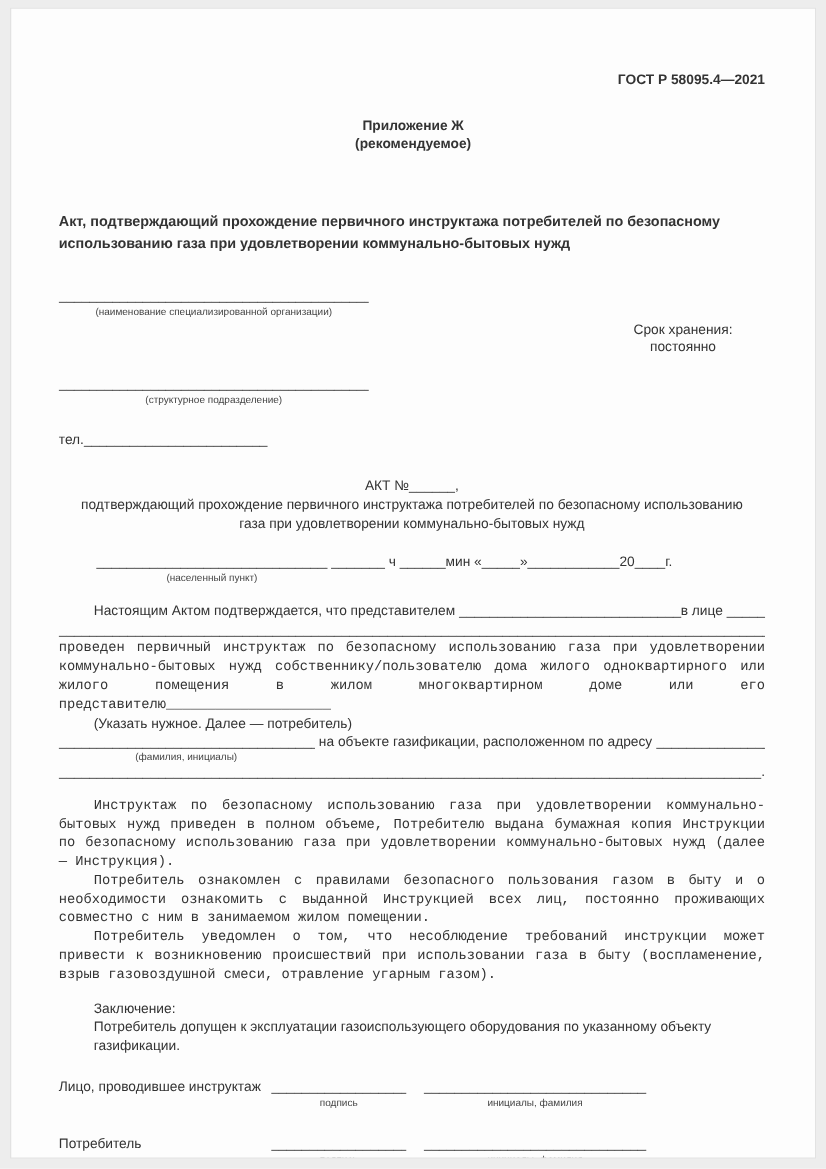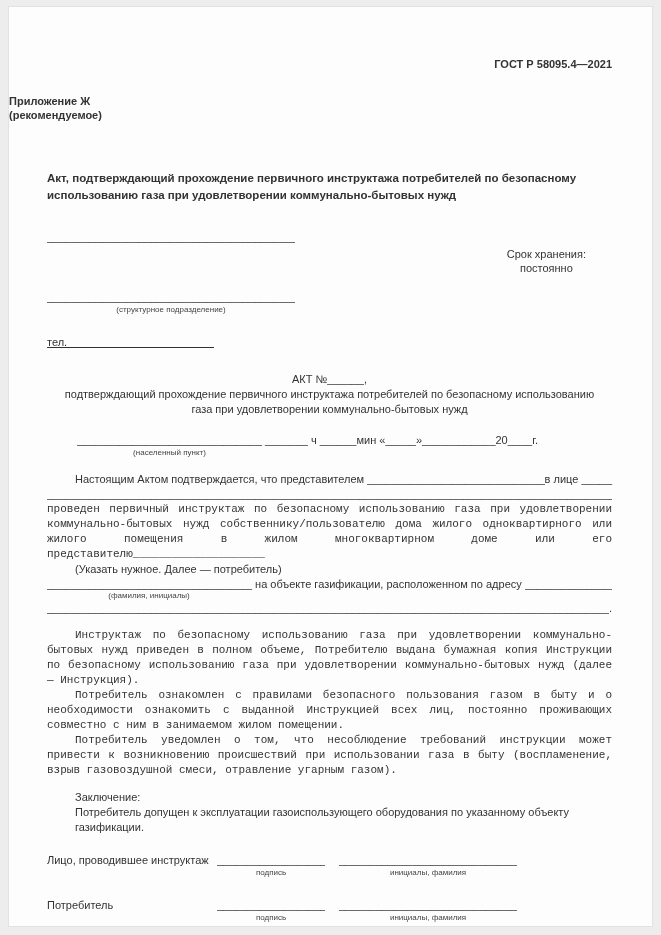--- a/index.html
+++ b/index.html
@@ -13,41 +13,41 @@
   .page {
     width:645px; height:921px;
     margin:6px auto 0;
     background:#fdfdfd;
     border:1px solid #e2e2e2;
     box-sizing:border-box;
     overflow:hidden;
     font-size:11px; line-height:15px;
   }
   .gost { padding:50px 40px 0 15px; text-align:right; font-weight:bold; font-size:11px; }
-  .appendix { margin-top:22px; text-align:left; font-weight:bold; }
+  .appendix { margin-top:22px; text-align:center; font-weight:bold; }
   .appendix div { line-height:14px; }
   .doc-title {
     margin:48px 38px 0; 
     font-weight:bold; font-size:11.5px; line-height:17px;
   }
   .content { padding:0 40px 0 38px; }
 
   .blank { display:inline-block; overflow:hidden; white-space:nowrap; vertical-align:bottom; }
   .caption { font-size:8px; line-height:10px; color:#444; text-align:center; }
 
   .org-block { margin-top:26px; }
   .org-block .blank, .org-block .caption { width:248px; }
   .dept-block { margin-top:14px; }
   .dept-block .blank, .dept-block .caption { width:248px; }
 
   .storage-wrap { text-align:right; padding-right:26px; margin-top:2px; }
   .storage { display:inline-block; text-align:center; line-height:14px; }
   .storage div:first-child { text-align:right; }
 
-  .tel-line { margin-top:20px; white-space:nowrap;text-decoration:underline; }
+  .tel-line { margin-top:20px; white-space:nowrap; }
 
   .act-no { margin-top:22px; text-align:center; }
   .act-subtitle { text-align:center; line-height:15px; margin:0 6px; }
 
   .place-line { margin-top:16px; white-space:nowrap; overflow:hidden; }
   .place-line .lead { margin-left:30px; width:185px; }
   .place-caption { width:185px; margin-left:30px; }
 
   .flex-line { display:flex; align-items:baseline; white-space:pre; }
   .fill { flex:1 1 auto; overflow:hidden; white-space:nowrap; min-width:0; }
@@ -87,20 +87,21 @@
     <div>Приложение Ж</div>
     <div>(рекомендуемое)</div>
   </div>
 
   <div class="doc-title">Акт, подтверждающий прохождение первичного инструктажа потребителей по безопасному использованию газа при удовлетворении коммунально-бытовых нужд</div>
 
   <div class="content">
 
     <div class="org-block">
       <span class="blank">____________________________________________________________</span>
+      <div class="caption">(наименование специализированной организации)</div>
     </div>
 
     <div class="storage-wrap">
       <div class="storage">
         <div>Срок хранения:</div>
         <div>постоянно</div>
       </div>
     </div>
 
     <div class="dept-block">

